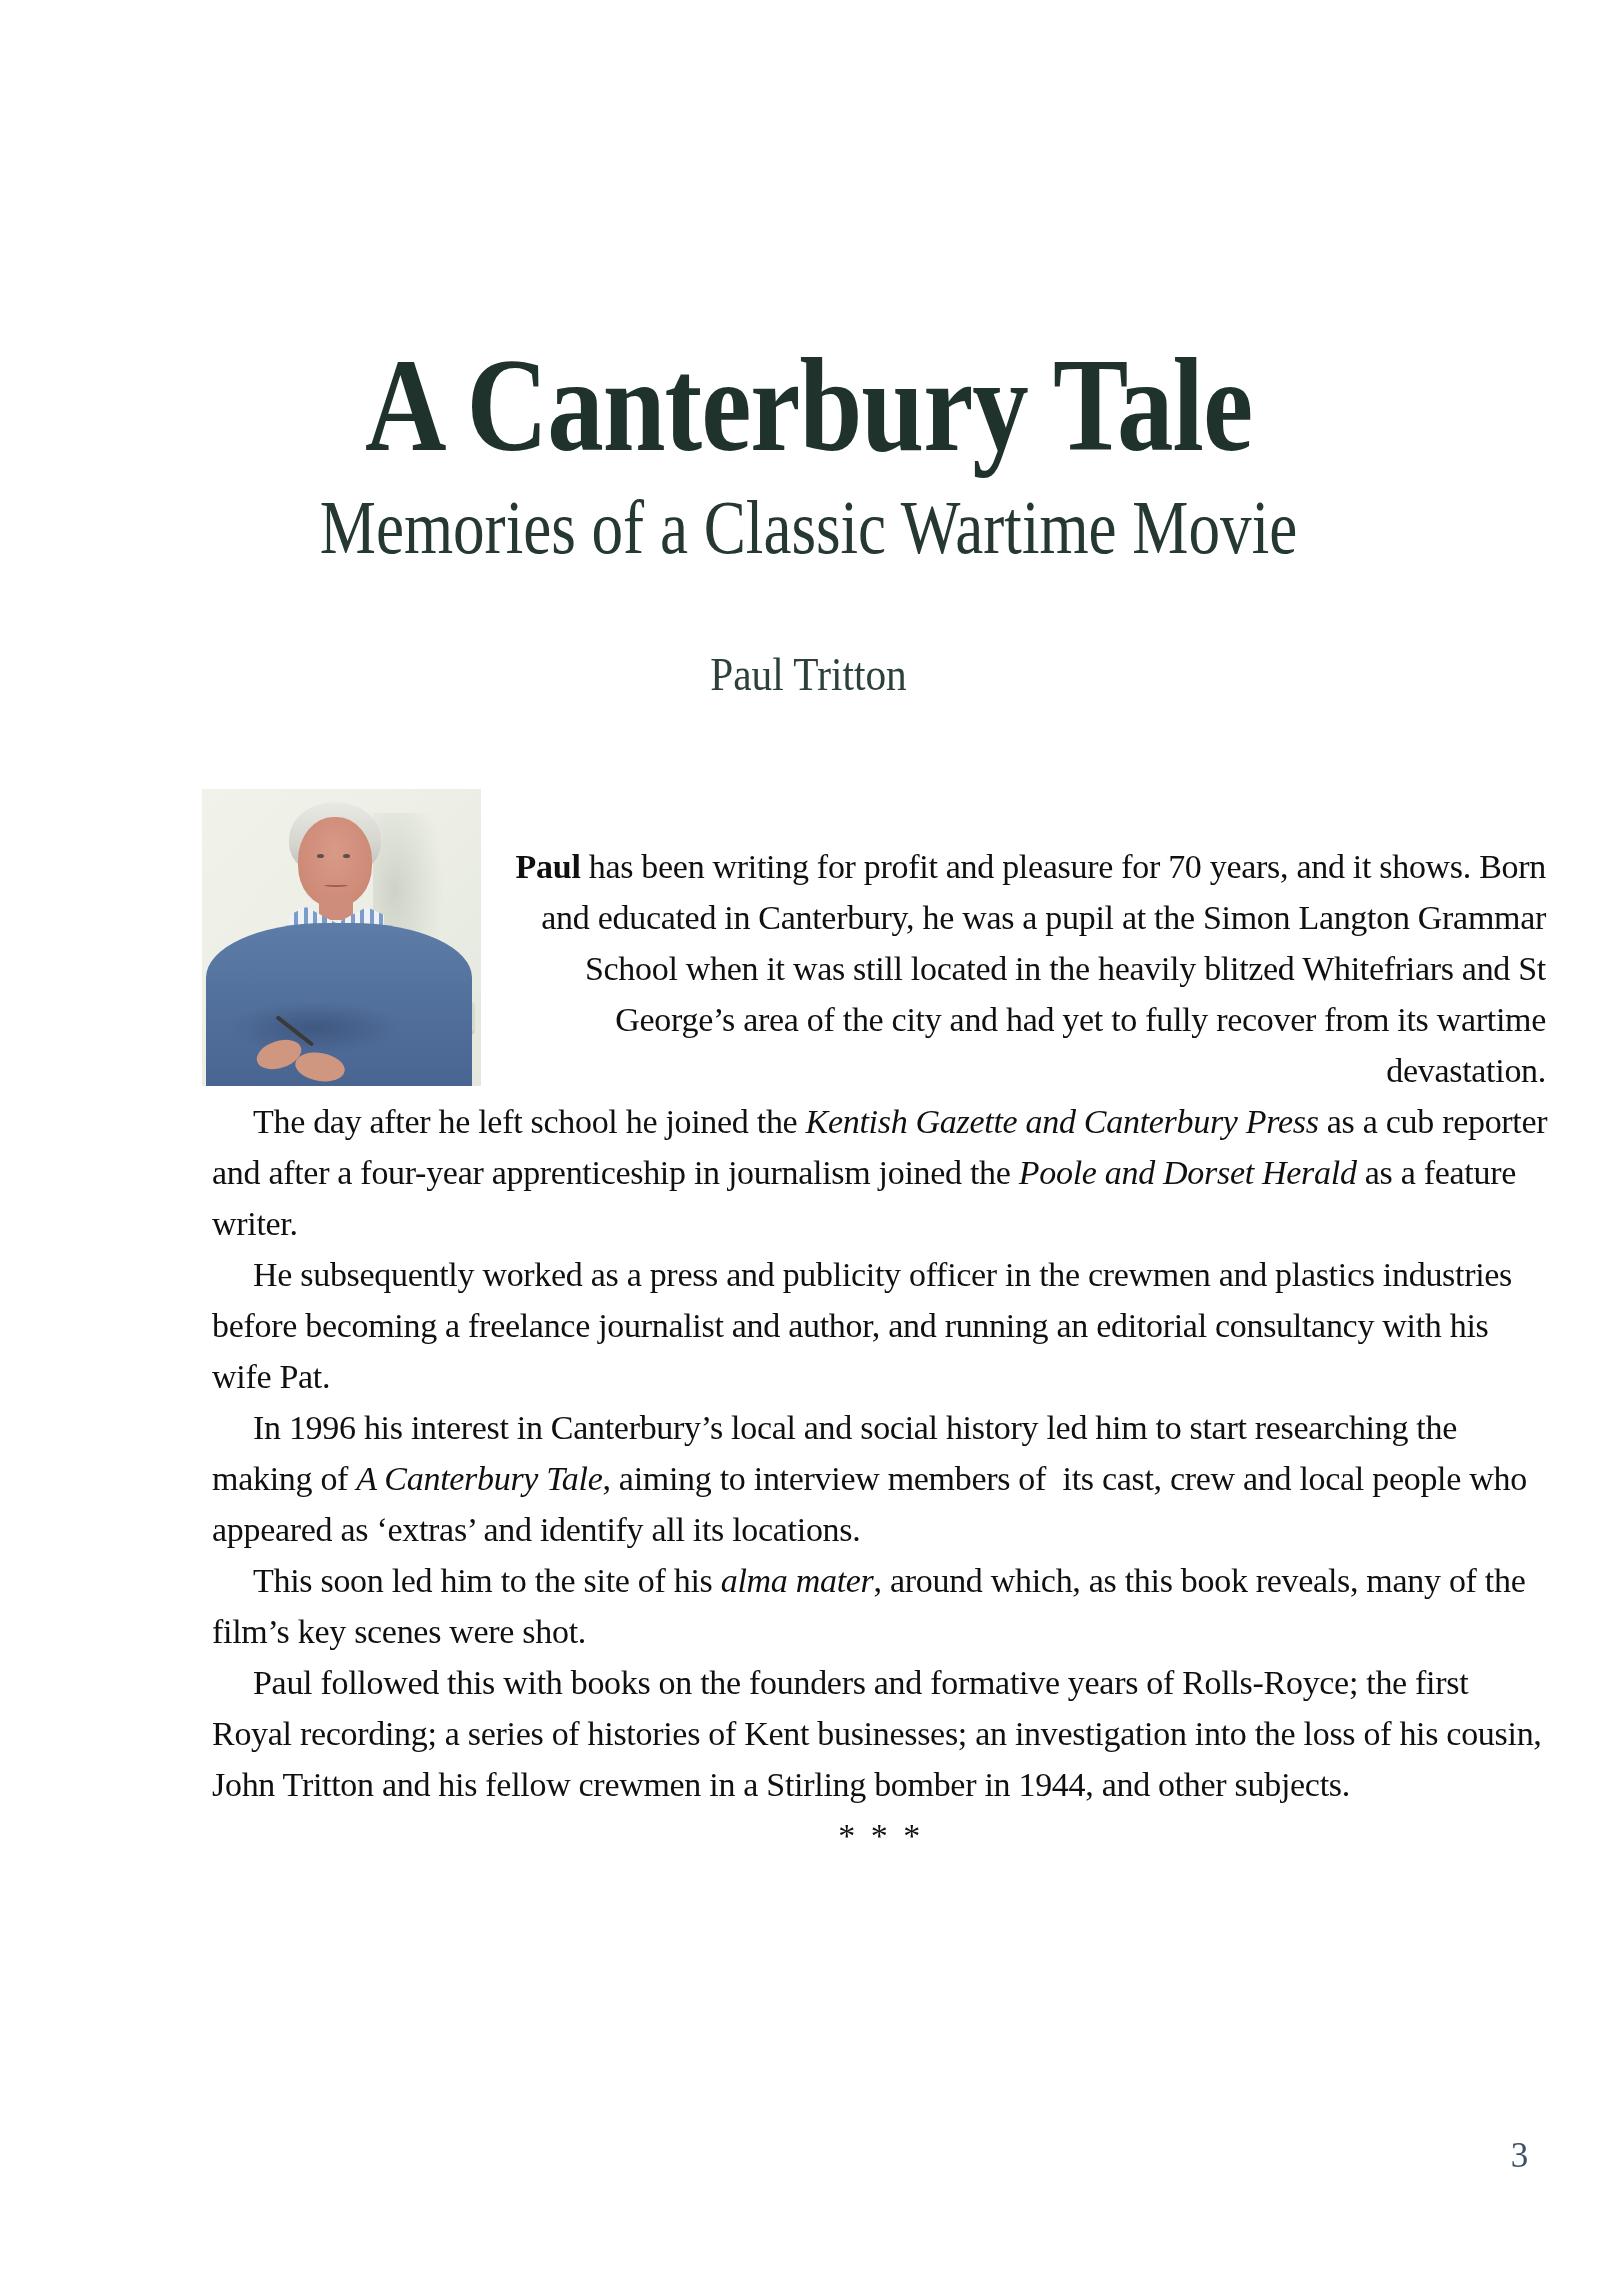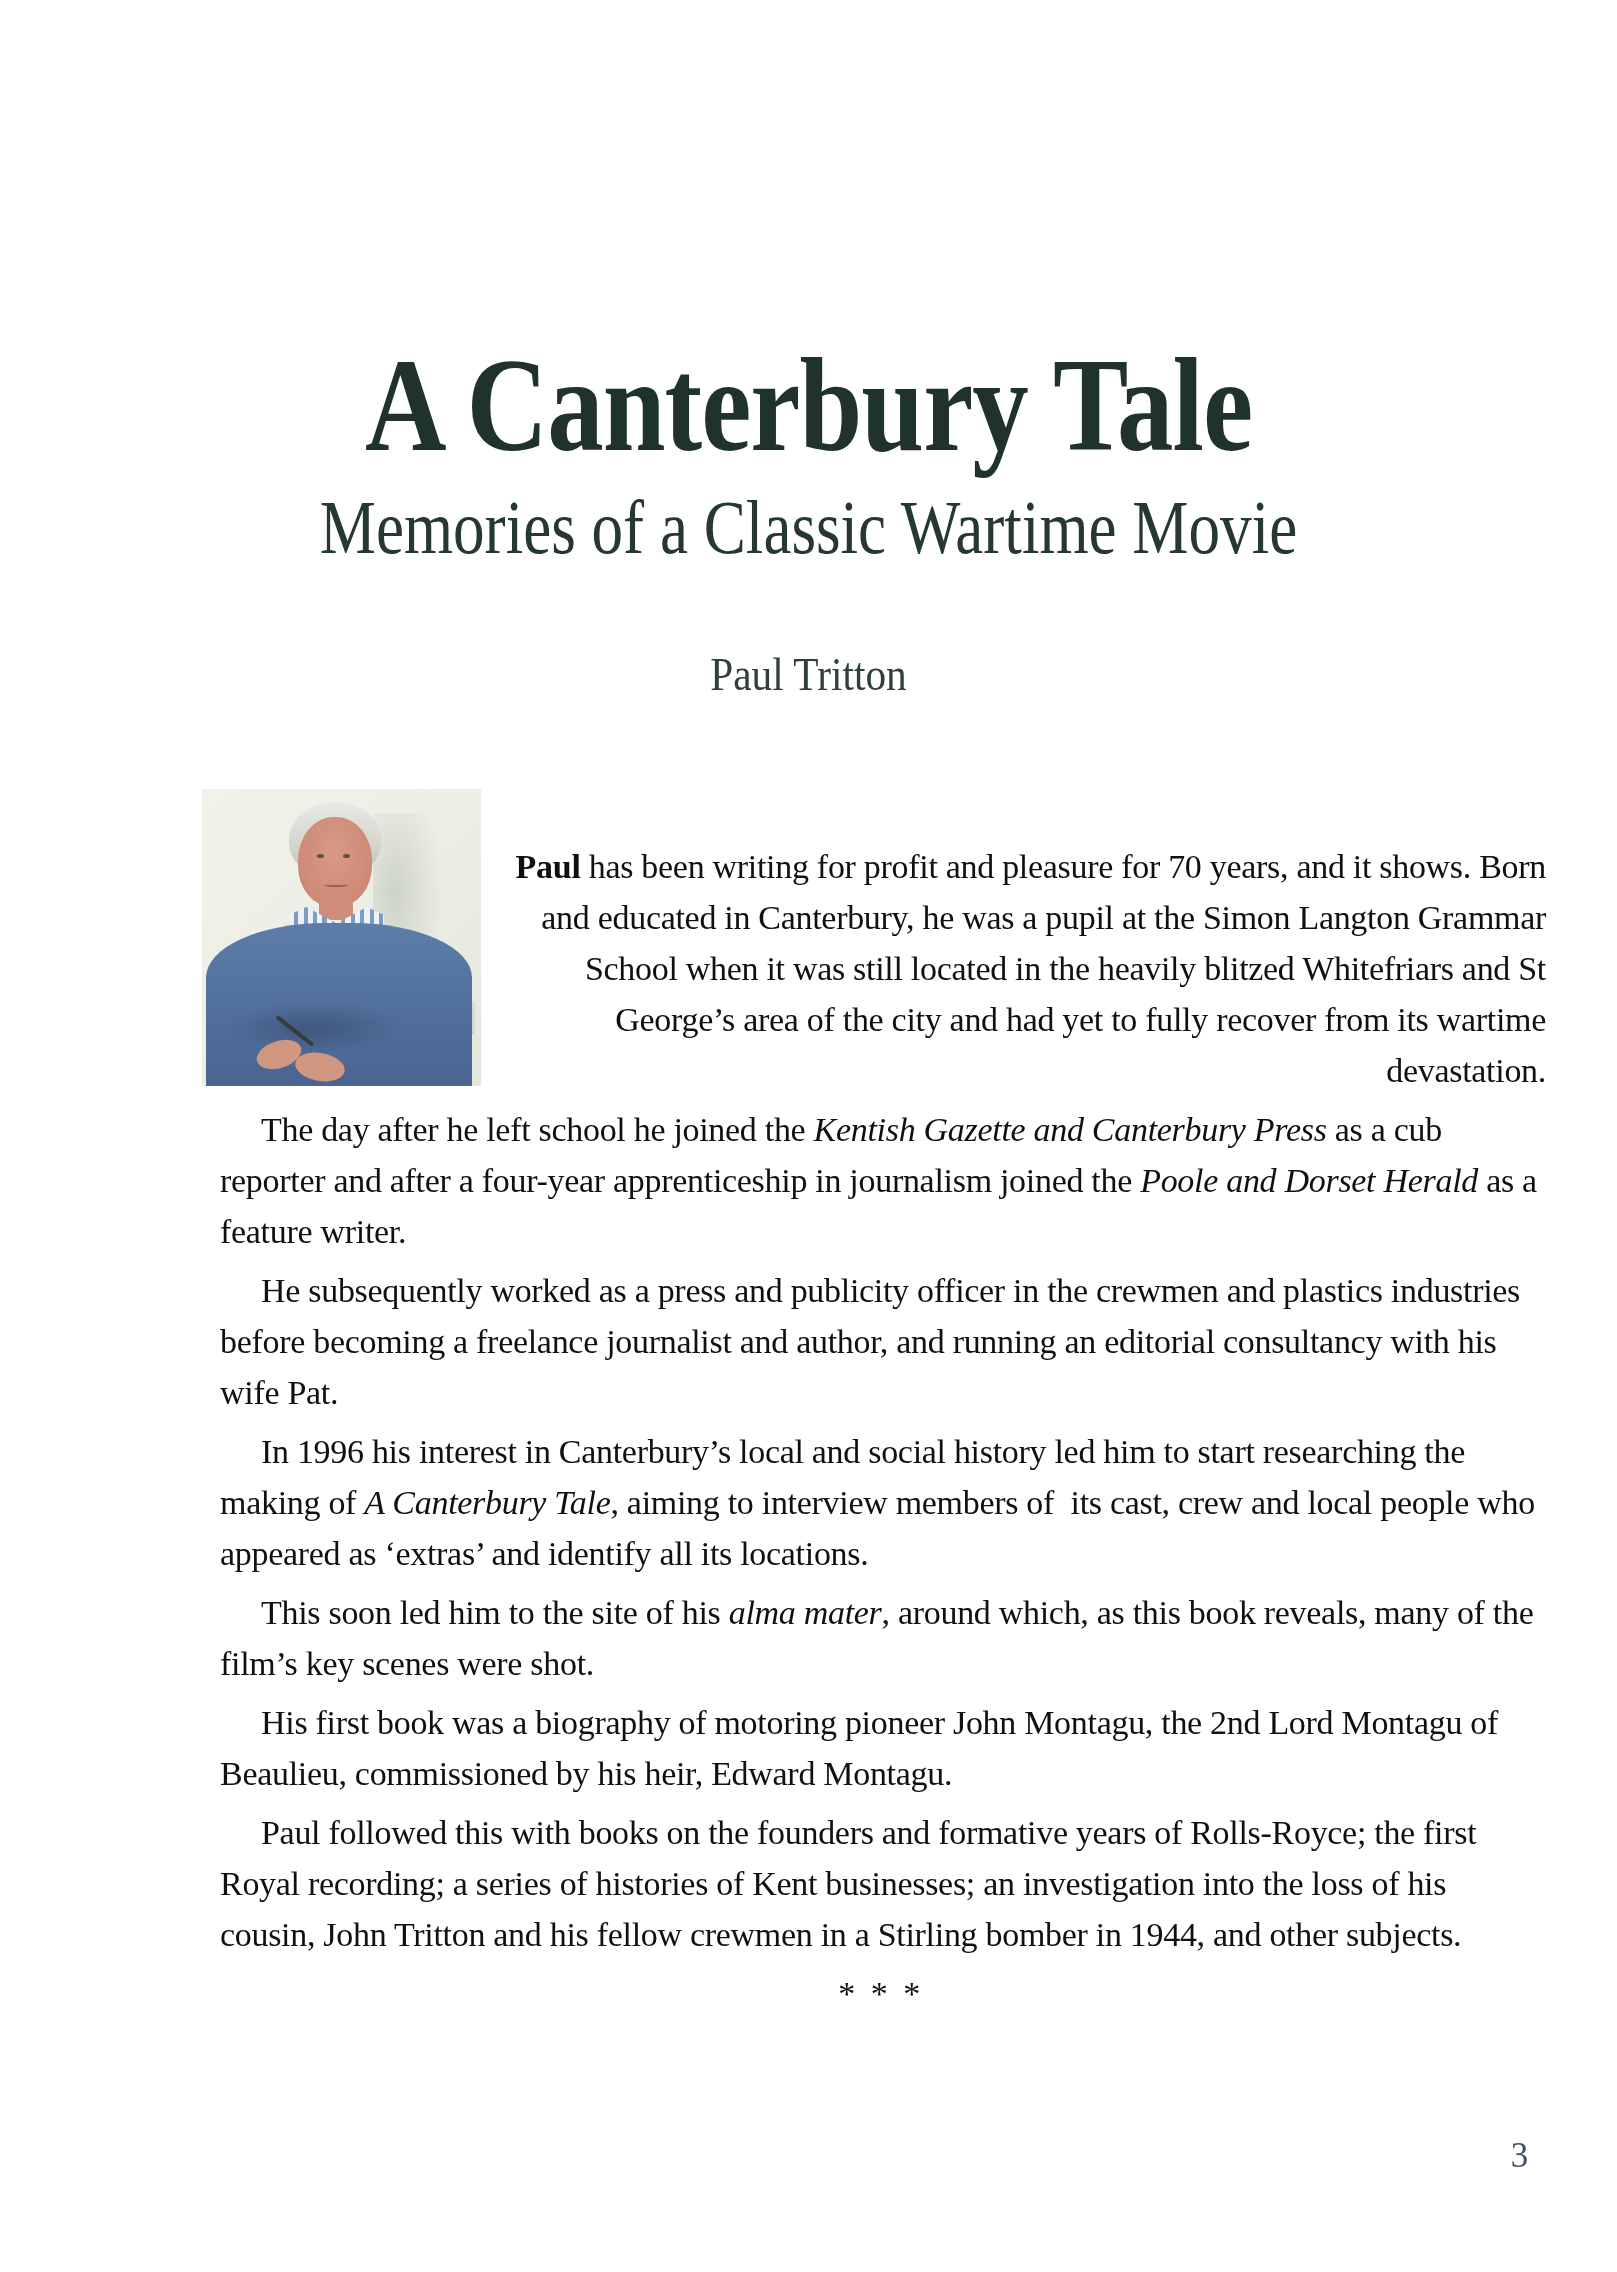--- a/index.html
+++ b/index.html
@@ -99,21 +99,21 @@
     position:absolute;left:504px;top:841px;width:1042px;
     font-size:34px;line-height:51px;letter-spacing:-0.3px;
     color:var(--c-body);text-align:right;
   }
   .bio strong{font-weight:bold;}
   .paragraphs{
     position:absolute;left:212px;top:1096px;width:1338px;
     font-size:34px;line-height:51px;letter-spacing:-0.3px;
     color:var(--c-body);text-align:left;
   }
-  .paragraphs p{text-indent:41px;margin:8px;}
+  .paragraphs p{text-indent:41px;margin:0;}
   .stars{
     text-align:center;text-indent:0 !important;
     font-size:34px;line-height:51px;letter-spacing:3.5px;
   }
   .page-number{
     position:absolute;left:1490px;top:2135px;width:59px;
     font-size:35px;line-height:41px;color:var(--c-page_number);text-align:center;
   }
 </style>
 </head>
@@ -146,19 +146,18 @@
 </div>
 
 <p class="bio"><strong>Paul</strong> has been writing for profit and pleasure for 70 years, and it shows. Born and educated in Canterbury, he was a pupil at the Simon Langton Grammar School when it was still located in the heavily blitzed Whitefriars and St George’s area of the city and had yet to fully recover from its wartime devastation.</p>
 
 <div class="paragraphs">
 
   <p class="para">The day after he left school he joined the <em>Kentish Gazette and Canterbury Press</em> as a cub reporter and after a four-year apprenticeship in journalism joined the <em>Poole and Dorset Herald</em> as a feature writer.</p>
     <p class="para">He subsequently worked as a press and publicity officer in the crewmen and plastics industries before becoming a freelance journalist and author, and running an editorial consultancy with his wife Pat.</p>
     <p class="para">In 1996 his interest in Canterbury’s local and social history led him to start researching the making of <em>A Canterbury Tale</em>, aiming to interview members of&nbsp; its cast, crew and local people who appeared as ‘extras’ and identify all its locations.</p>
     <p class="para">This soon led him to the site of his <em>alma mater</em>, around which, as this book reveals, many of the film’s key scenes were shot.</p>
-    <p class="para">His first book was a biography of motoring pioneer John Montagu, the 2nd Lord Montagu of Beaulieu, commissioned by his heir, Edward Montagu.</p>
     <p class="para">Paul followed this with books on the founders and formative years of Rolls-Royce; the first Royal recording; a series of histories of Kent businesses; an investigation into the loss of his cousin, John Tritton and his fellow crewmen in a Stirling bomber in 1944, and other subjects.</p>
     <p class="stars">* * *</p>
 </div>
 
 <div class="page-number">3</div>
 
 
 </body></html>

